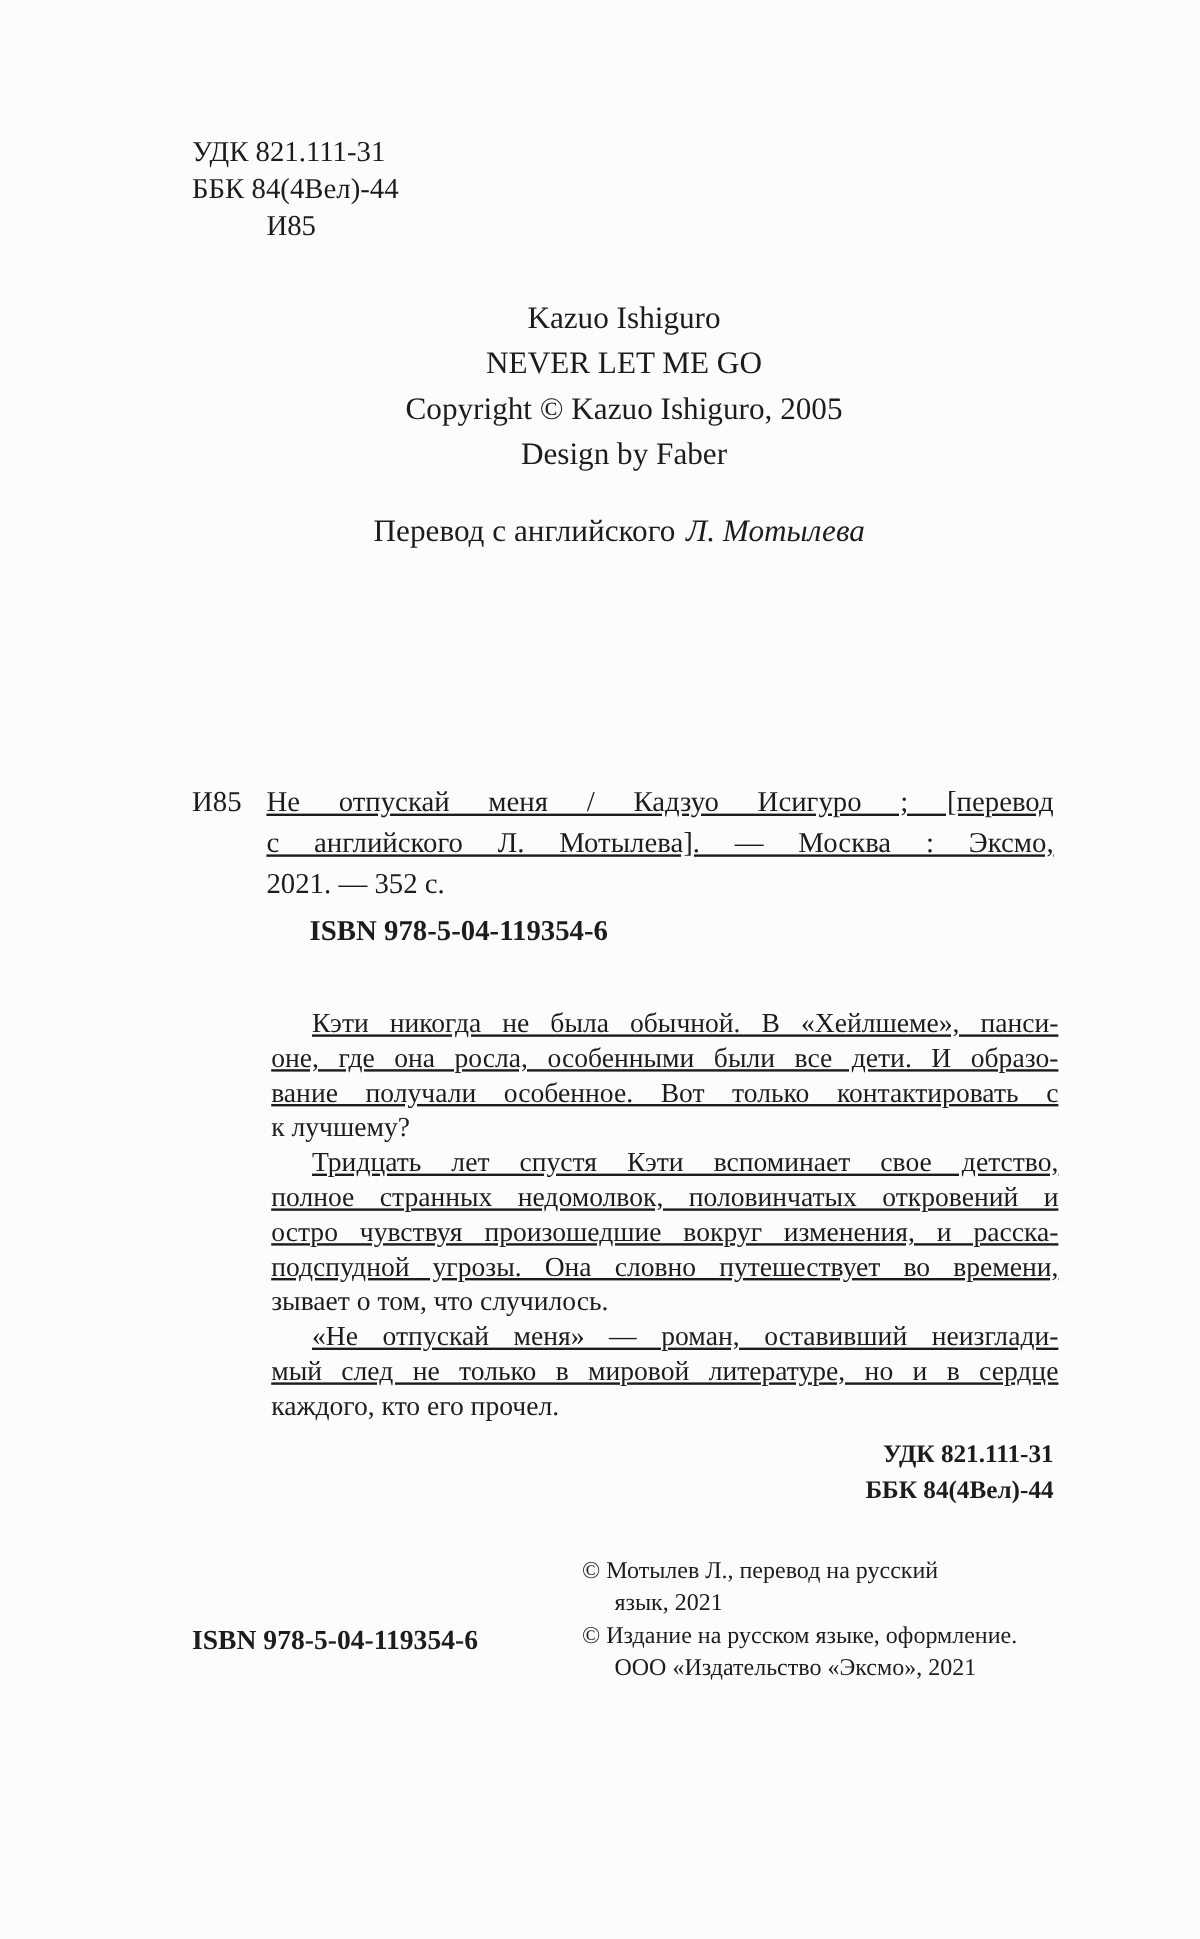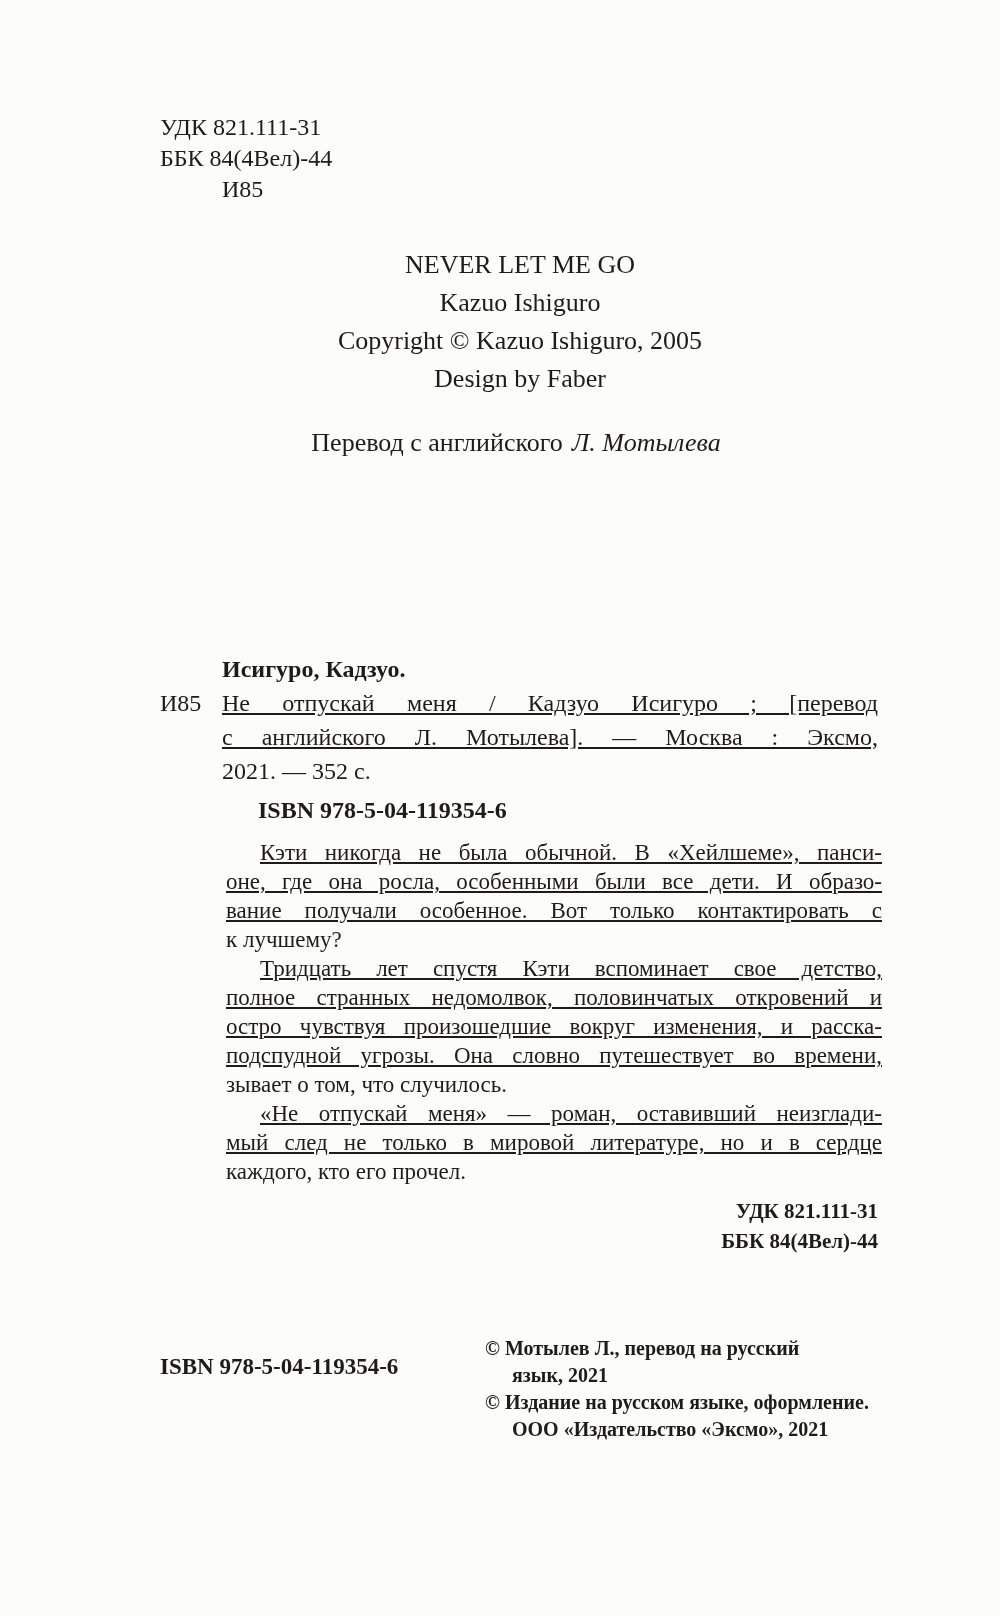--- a/index.html
+++ b/index.html
@@ -33,49 +33,48 @@
   .catalog-isbn { margin-left:98px; font-weight:bold; margin-top:5px; }
 
   
   .annotation { position:absolute; left:226px; top:838px; width:656px; font-size:23px; line-height:29px; }
   .annotation .first { text-indent:34px; }
 
   
   .classification { position:absolute; right:122px; top:1196px; text-align:right; font-weight:bold; font-size:21px; line-height:30px; }
 
   
-  .footer-copy { position:absolute; left:485px; top:1296px; width:430px; font-weight:bold; font-size:20px; line-height:27px;margin-top:39px; }
+  .footer-copy { position:absolute; left:485px; top:1296px; width:430px; font-weight:normal; font-size:20px; line-height:27px; }
   .footer-copy .cont { margin-left:27px; }
 
   .footer-isbn { position:absolute; left:160px; top:1354px; font-weight:bold; font-size:23px; }
 </style>
 </head>
 <body>
 
 <div class="page">
 
   <div class="header">
     <div>УДК 821.111-31</div>
     <div>ББК 84(4Вел)-44</div>
     <div class="sign">И85</div>
   </div>
 
   <div class="title-block">
+    <div>Kazuo Ishiguro</div>
     <div>NEVER LET ME GO</div>
-    <div>Kazuo Ishiguro</div>
     <div>Copyright © Kazuo Ishiguro, 2005</div>
     <div>Design by Faber</div>
   </div>
 
   <div class="translation">
     <span>Перевод с английского</span><span class="translator">Л. Мотылева</span>
   </div>
 
   <div class="catalog">
-    <div class="catalog-heading">Исигуро, Кадзуо.</div>
     <div class="catalog-body">
       <span class="catalog-sign">И85</span>
       <div class="catalog-line just">Не отпускай меня / Кадзуо Исигуро ; [перевод</div>
       <div class="catalog-line just">с английского Л. Мотылева]. — Москва : Эксмо,</div>
       <div class="catalog-line">2021. — 352 с.</div>
     </div>
     <div class="catalog-isbn">ISBN 978-5-04-119354-6</div>
   </div>
 
   <div class="annotation">

